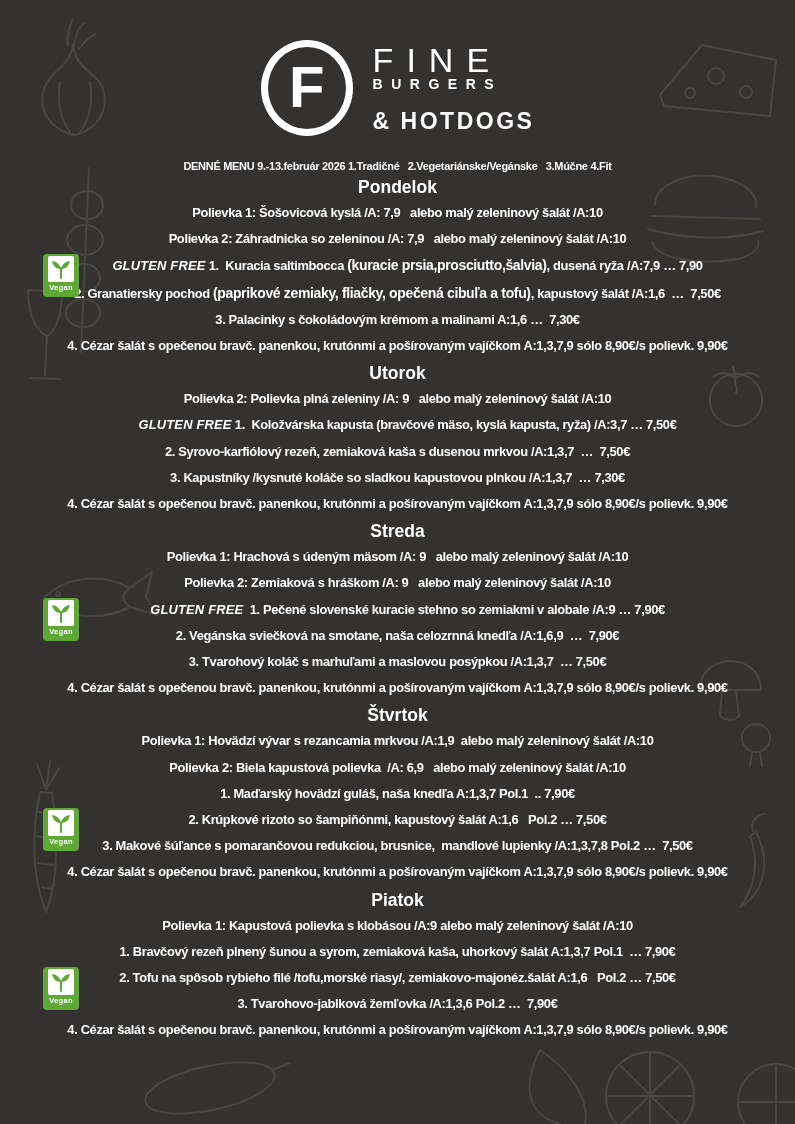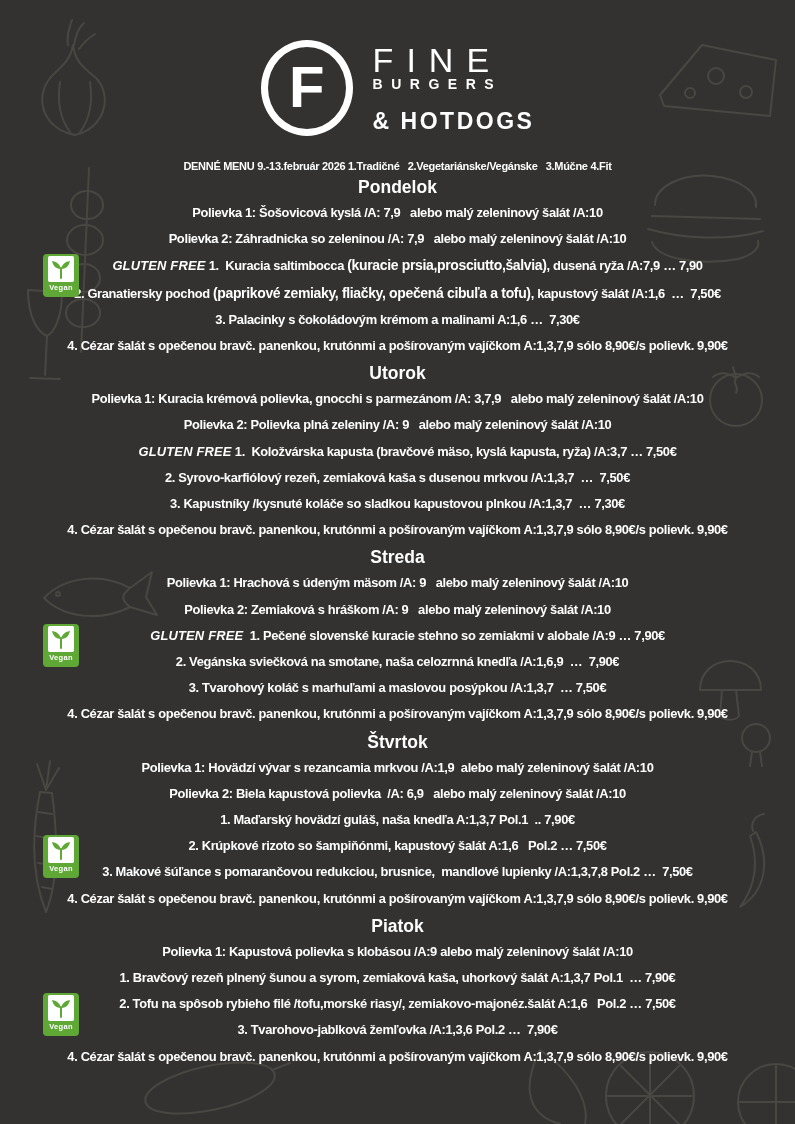--- a/index.html
+++ b/index.html
@@ -149,21 +149,20 @@
               <rect x="0" y="0" width="26" height="26" fill="#ffffff" rx="2"></rect>
               <path d="M13,22 L13,12" stroke="#5fa836" stroke-width="2" fill="none" stroke-linecap="round"></path>
               <path d="M13,13 C7,13 5,9 4,5 C10,6 12,9 13,13 Z" fill="#5fa836"></path>
               <path d="M13,13 C19,13 21,9 22,5 C16,6 14,9 13,13 Z" fill="#5fa836"></path>
             </svg>
             <span class="vegan-label">Vegan</span>
           </div>
         </section>
         <section class="day" data-day="1">
           <div class="day-name">Utorok</div>
-          <div class="line"><span>Polievka 1: Kuracia krémová polievka, gnocchi s parmezánom /A: 3,7,9   alebo malý zeleninový šalát /A:10</span></div>
           <div class="line"><span>Polievka 2: Polievka plná zeleniny /A: 9   alebo malý zeleninový šalát /A:10</span></div>
           <div class="line"><span class="gf">GLUTEN FREE</span><span> 1.  Koložvárska kapusta (bravčové mäso, kyslá kapusta, ryža) /A:3,7 … 7,50€</span></div>
           <div class="line"><span>2. Syrovo-karfiólový rezeň, zemiaková kaša s dusenou mrkvou /A:1,3,7  …  7,50€</span></div>
           <div class="line"><span>3. Kapustníky /kysnuté koláče so sladkou kapustovou plnkou /A:1,3,7  … 7,30€</span></div>
           <div class="line"><span>4. Cézar šalát s opečenou bravč. panenkou, krutónmi a pošírovaným vajíčkom A:1,3,7,9 sólo 8,90€/s polievk. 9,90€</span></div>
         </section>
         <section class="day" data-day="2">
           <div class="day-name">Streda</div>
           <div class="line"><span>Polievka 1: Hrachová s údeným mäsom /A: 9   alebo malý zeleninový šalát /A:10</span></div>
           <div class="line"><span>Polievka 2: Zemiaková s hráškom /A: 9   alebo malý zeleninový šalát /A:10</span></div>

